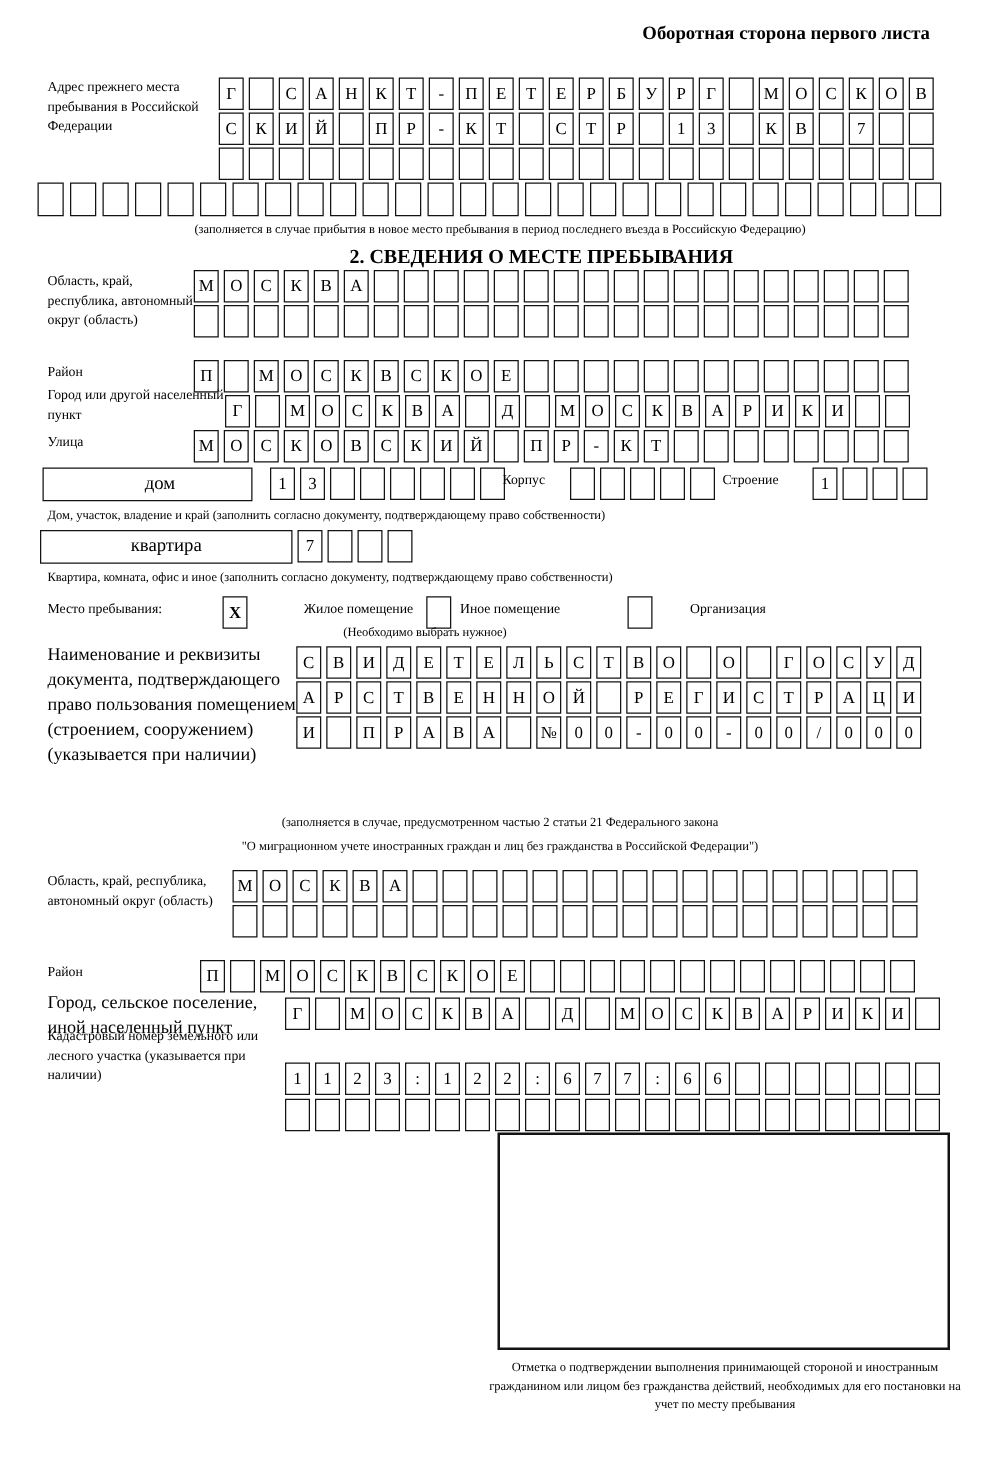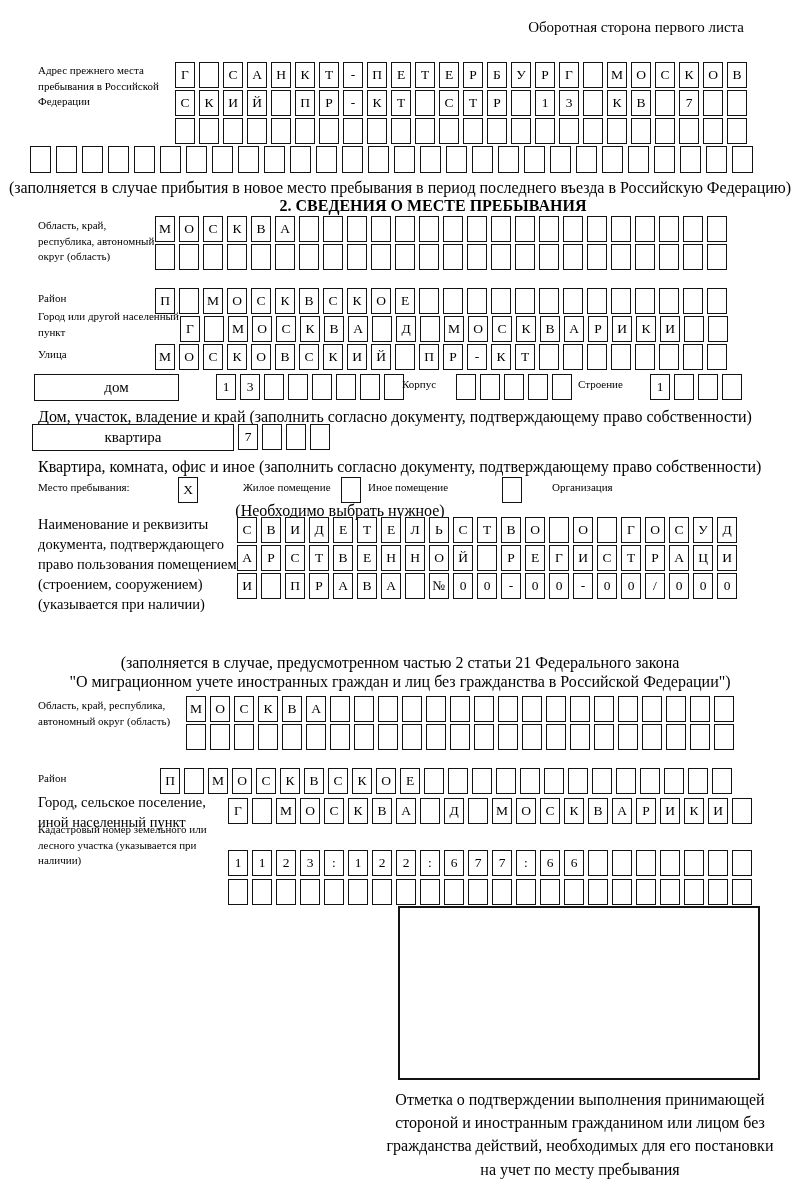--- a/index.html
+++ b/index.html
@@ -1,23 +1,23 @@
 <!DOCTYPE html>
 <html><head>
 <meta charset="utf-8">
 <style>
   html,body{margin:0;padding:0;background:#fff;}
   .page{
     position:relative;width:800px;height:1180px;background:#ffffff;
     font-family:"Liberation Serif","DejaVu Serif",serif;color:#000;overflow:hidden;
   }
-  .abs{position:absolute;}
+  .abs{position:absolute;font-weight:bold;}
   .lbl{position:absolute;font-size:11px;line-height:1.42;}
   .lbl.sm{font-size:14.5px;line-height:1.38;}
-  .cap{position:absolute;font-size:16px;line-height:1.4;}
+  .cap{position:absolute;font-size:10px;line-height:1.4;}
   .ctr{left:0;width:800px;text-align:center;}
   .title{position:absolute;font-weight:bold;font-size:16px;}
   .cells{position:absolute;display:flex;gap:4px;}
   .cells.wide{gap:5px;}
   .cell{
     width:20px;height:26px;border:1.6px solid #131313;box-sizing:border-box;
     display:flex;align-items:center;justify-content:center;
     font-size:13.5px;background:#fff;flex:none;
   }
   .cells.wide .cell{width:21px;height:27px;}
@@ -278,21 +278,21 @@
       <span class="cell"></span>
       <span class="cell"></span>
       <span class="cell"></span>
       <span class="cell"></span>
       <span class="cell"></span>
       <span class="cell"></span>
       <span class="cell"></span>
       <span class="cell"></span>
     </div>
 
-  <div class="boxlabel" style="left:34px;top:374px;width:145px;padding-left:20px;">дом</div>
+  <div class="boxlabel" style="left:34px;top:374px;width:168px;padding-left:20px;">дом</div>
   <div class="cells" style="left:216px;top:374px">
       <span class="cell">1</span>
       <span class="cell">3</span>
       <span class="cell"></span>
       <span class="cell"></span>
       <span class="cell"></span>
       <span class="cell"></span>
       <span class="cell"></span>
       <span class="cell"></span>
     </div>

